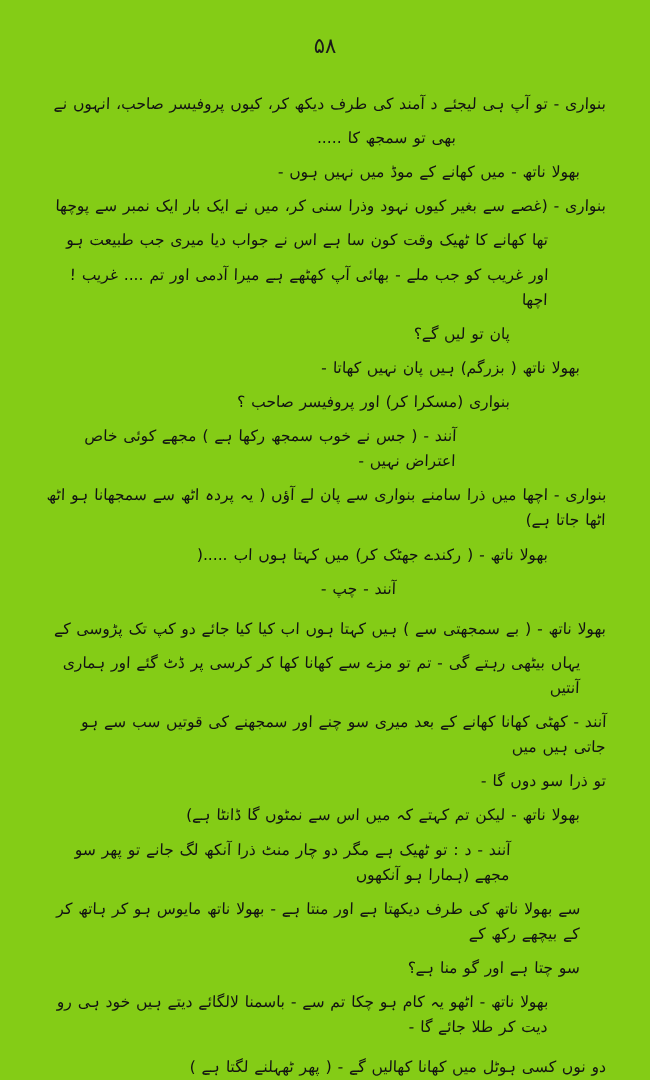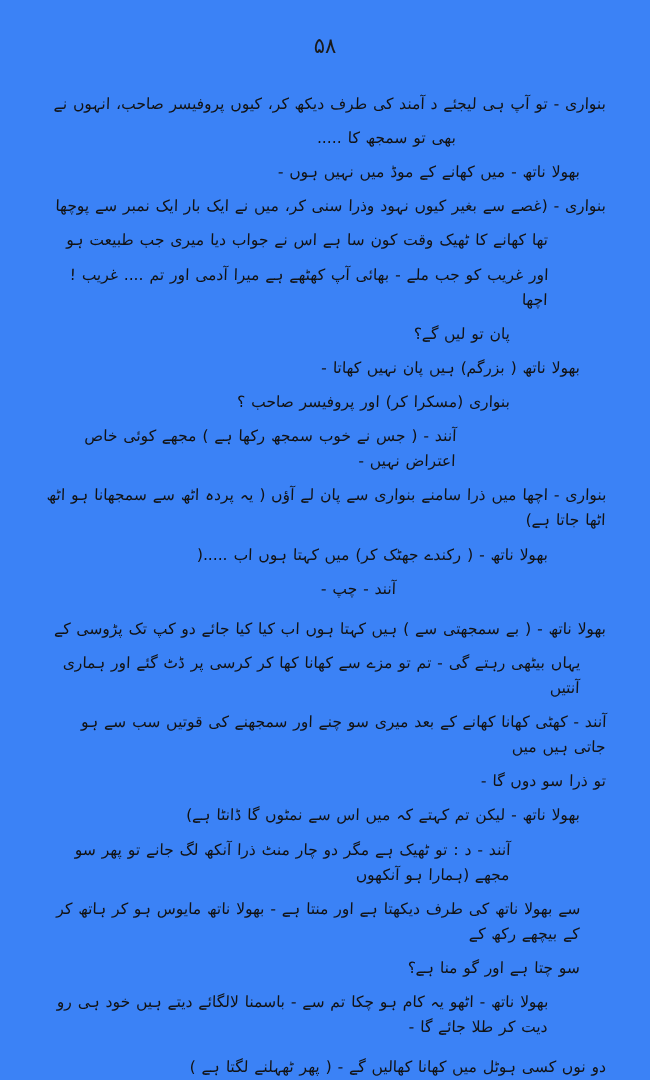--- a/index.html
+++ b/index.html
@@ -11,21 +11,21 @@
     width: 650px;
     height: 1080px;
     overflow: hidden;
     font-family: "DejaVu Sans", sans-serif;
     color: #111111;
   }
   .page {
     position: relative;
     width: 650px;
     height: 1080px;
-    background: #3b82f6;
+    background: #84cc16;
     box-sizing: border-box;
     padding: 34px 44px 18px 44px;
   }
   .page-number {
     text-align: center;
     font-size: 21px;
     letter-spacing: 1px;
     color: #1a1a1a;
     margin: 0 0 34px 0;
     font-family: "DejaVu Sans", sans-serif;

